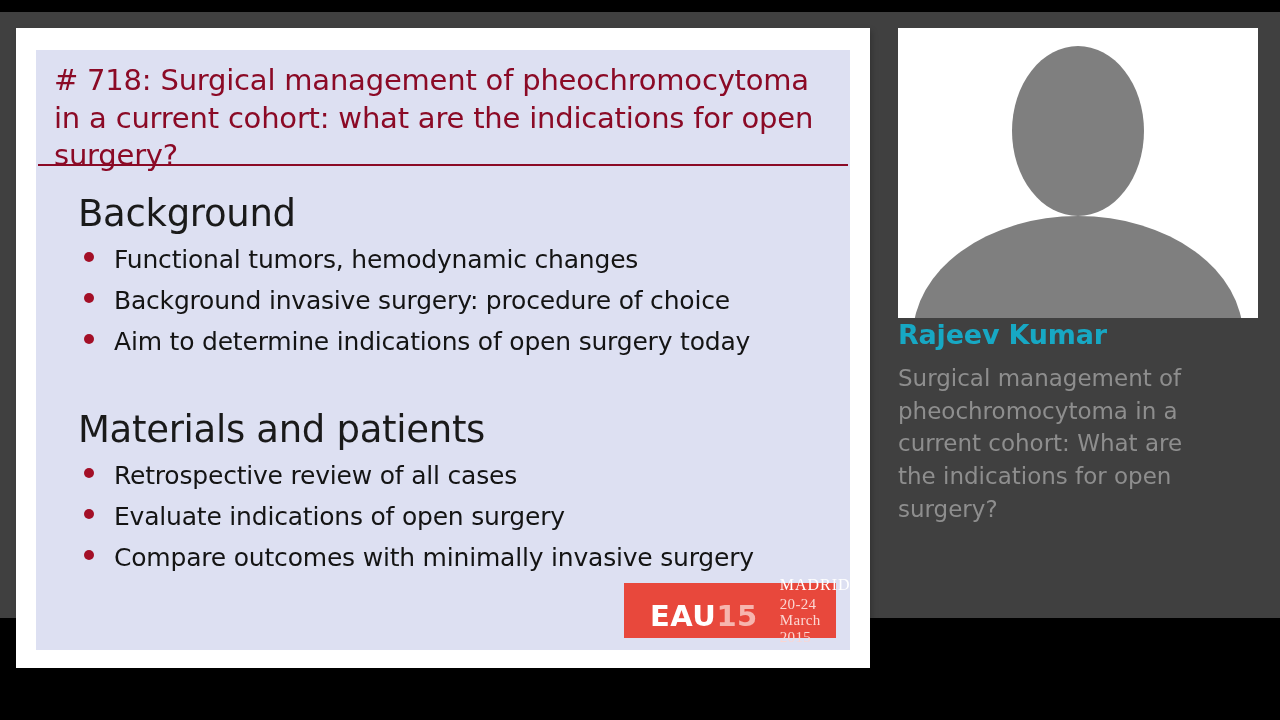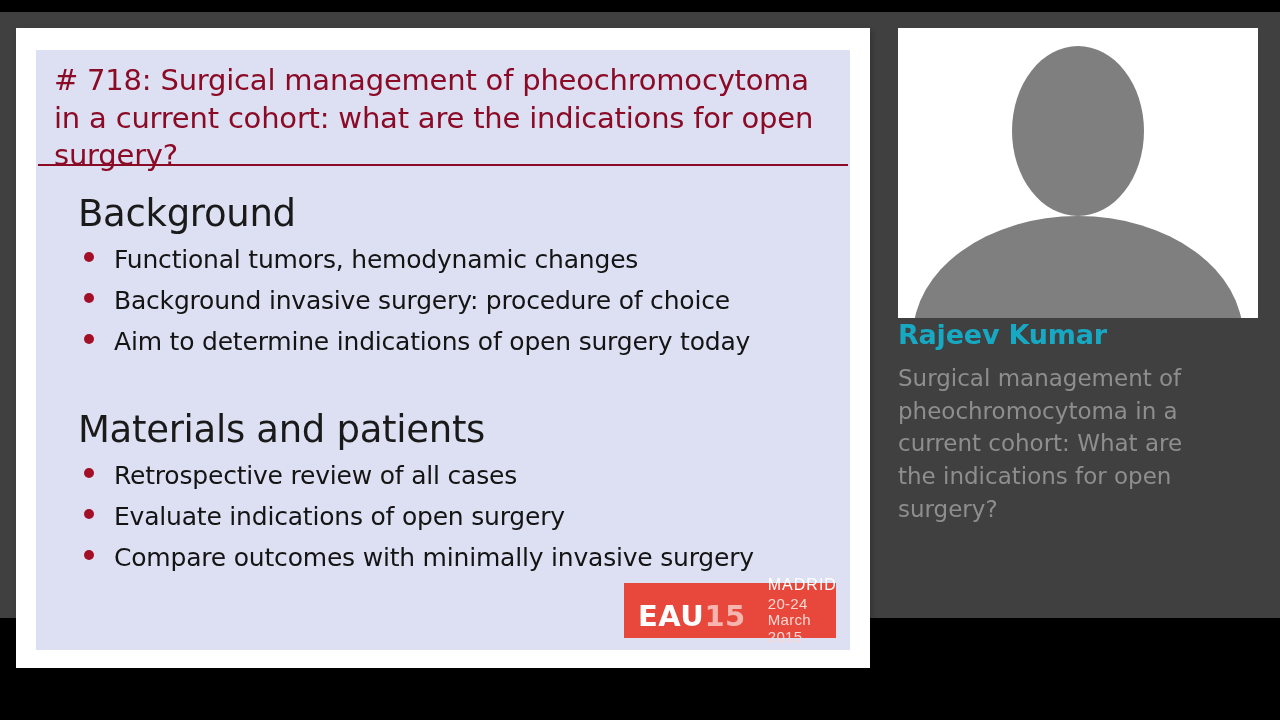--- a/index.html
+++ b/index.html
@@ -111,21 +111,21 @@
     bottom: 12px;
     width: 212px;
     height: 55px;
     background: #e8483c;
     display: flex;
     align-items: center;
   }
   .eau-left {
     display: flex;
     align-items: flex-start;
-    padding-left: 14px;
+    padding-left: 26px;
     color: #ffffff;
     font-family: "DejaVu Sans", sans-serif;
     margin-top: 11px;
   }
   .eau-eau {
     font-size: 29px;
     font-weight: bold;
     letter-spacing: 0.5px;
   }
   .eau-15 {
@@ -136,21 +136,21 @@
   }
   .eau-divider {
     width: 1px;
     height: 34px;
     background: #f6b5ae;
     margin: 0 10px 0 12px;
     align-self: center;
   }
   .eau-right {
     color: #ffffff;
-    font-family: Liberation Sans, sans-serif;
+    font-family: Liberation Serif, serif;
     line-height: 1.1;
   }
   .eau-city {
     font-size: 16px;
     letter-spacing: 1px;
   }
   .eau-dates {
     font-size: 15px;
     color: #fbd6d2;
     letter-spacing: 0.3px;

